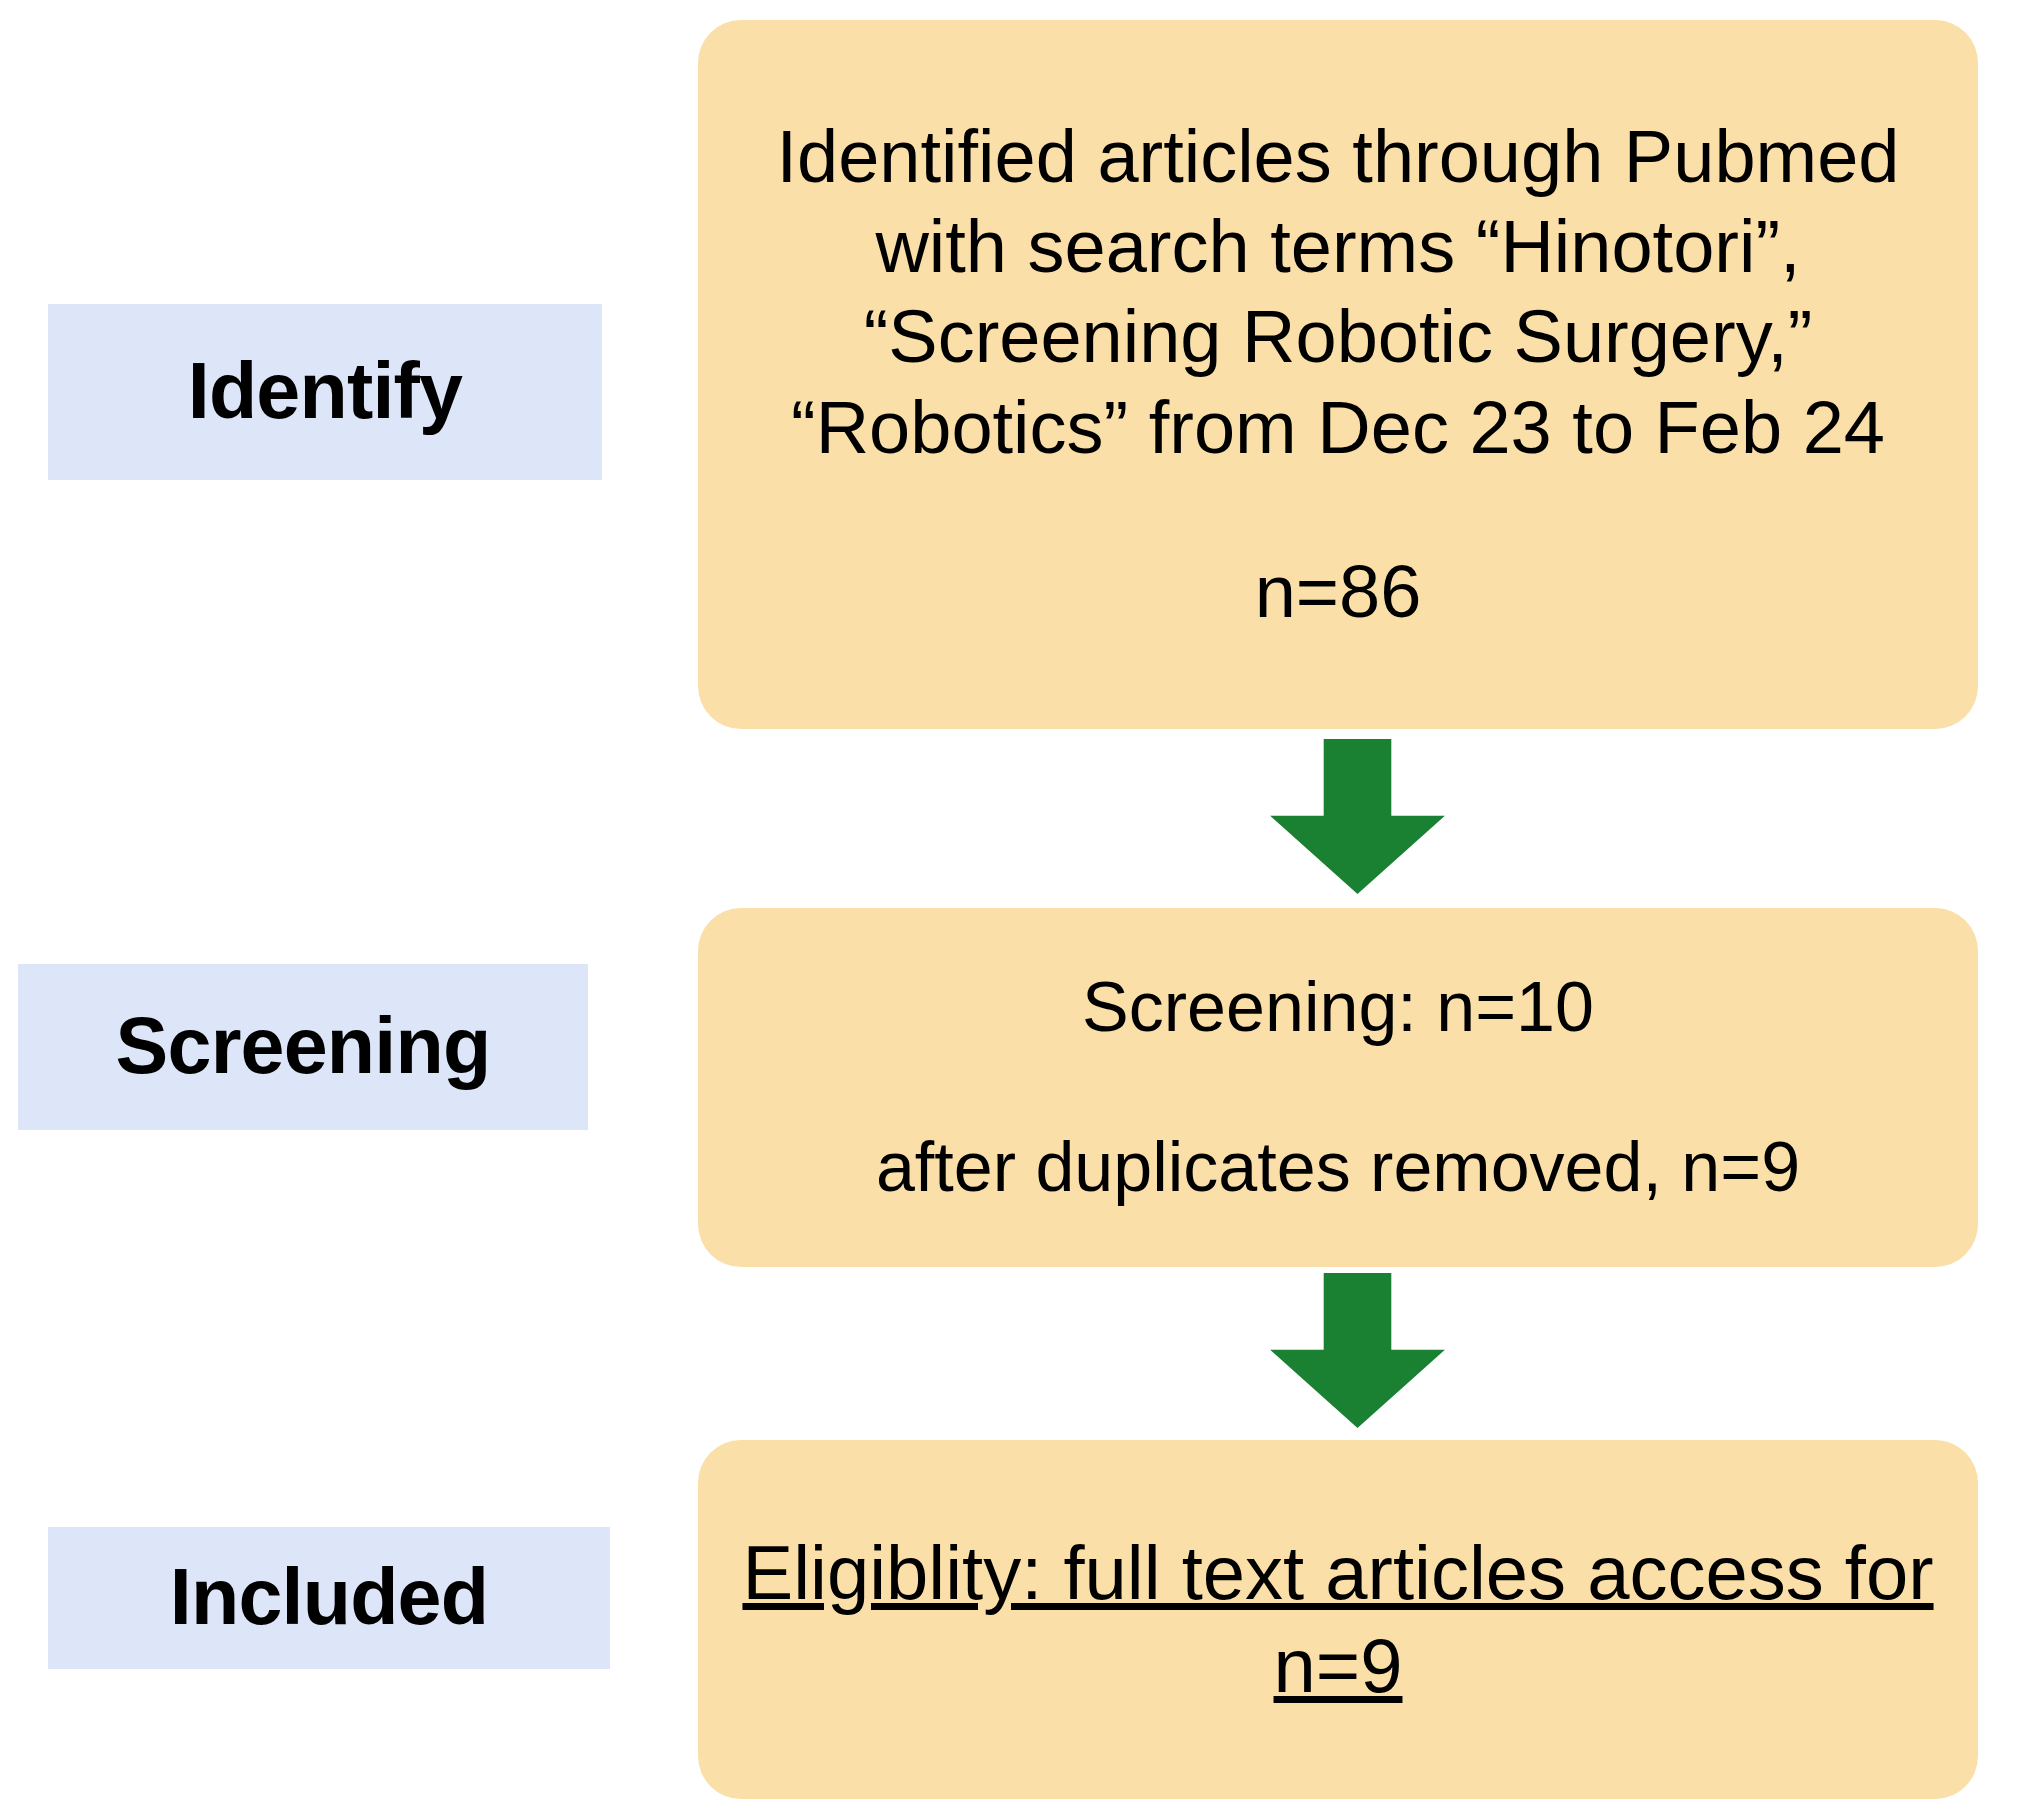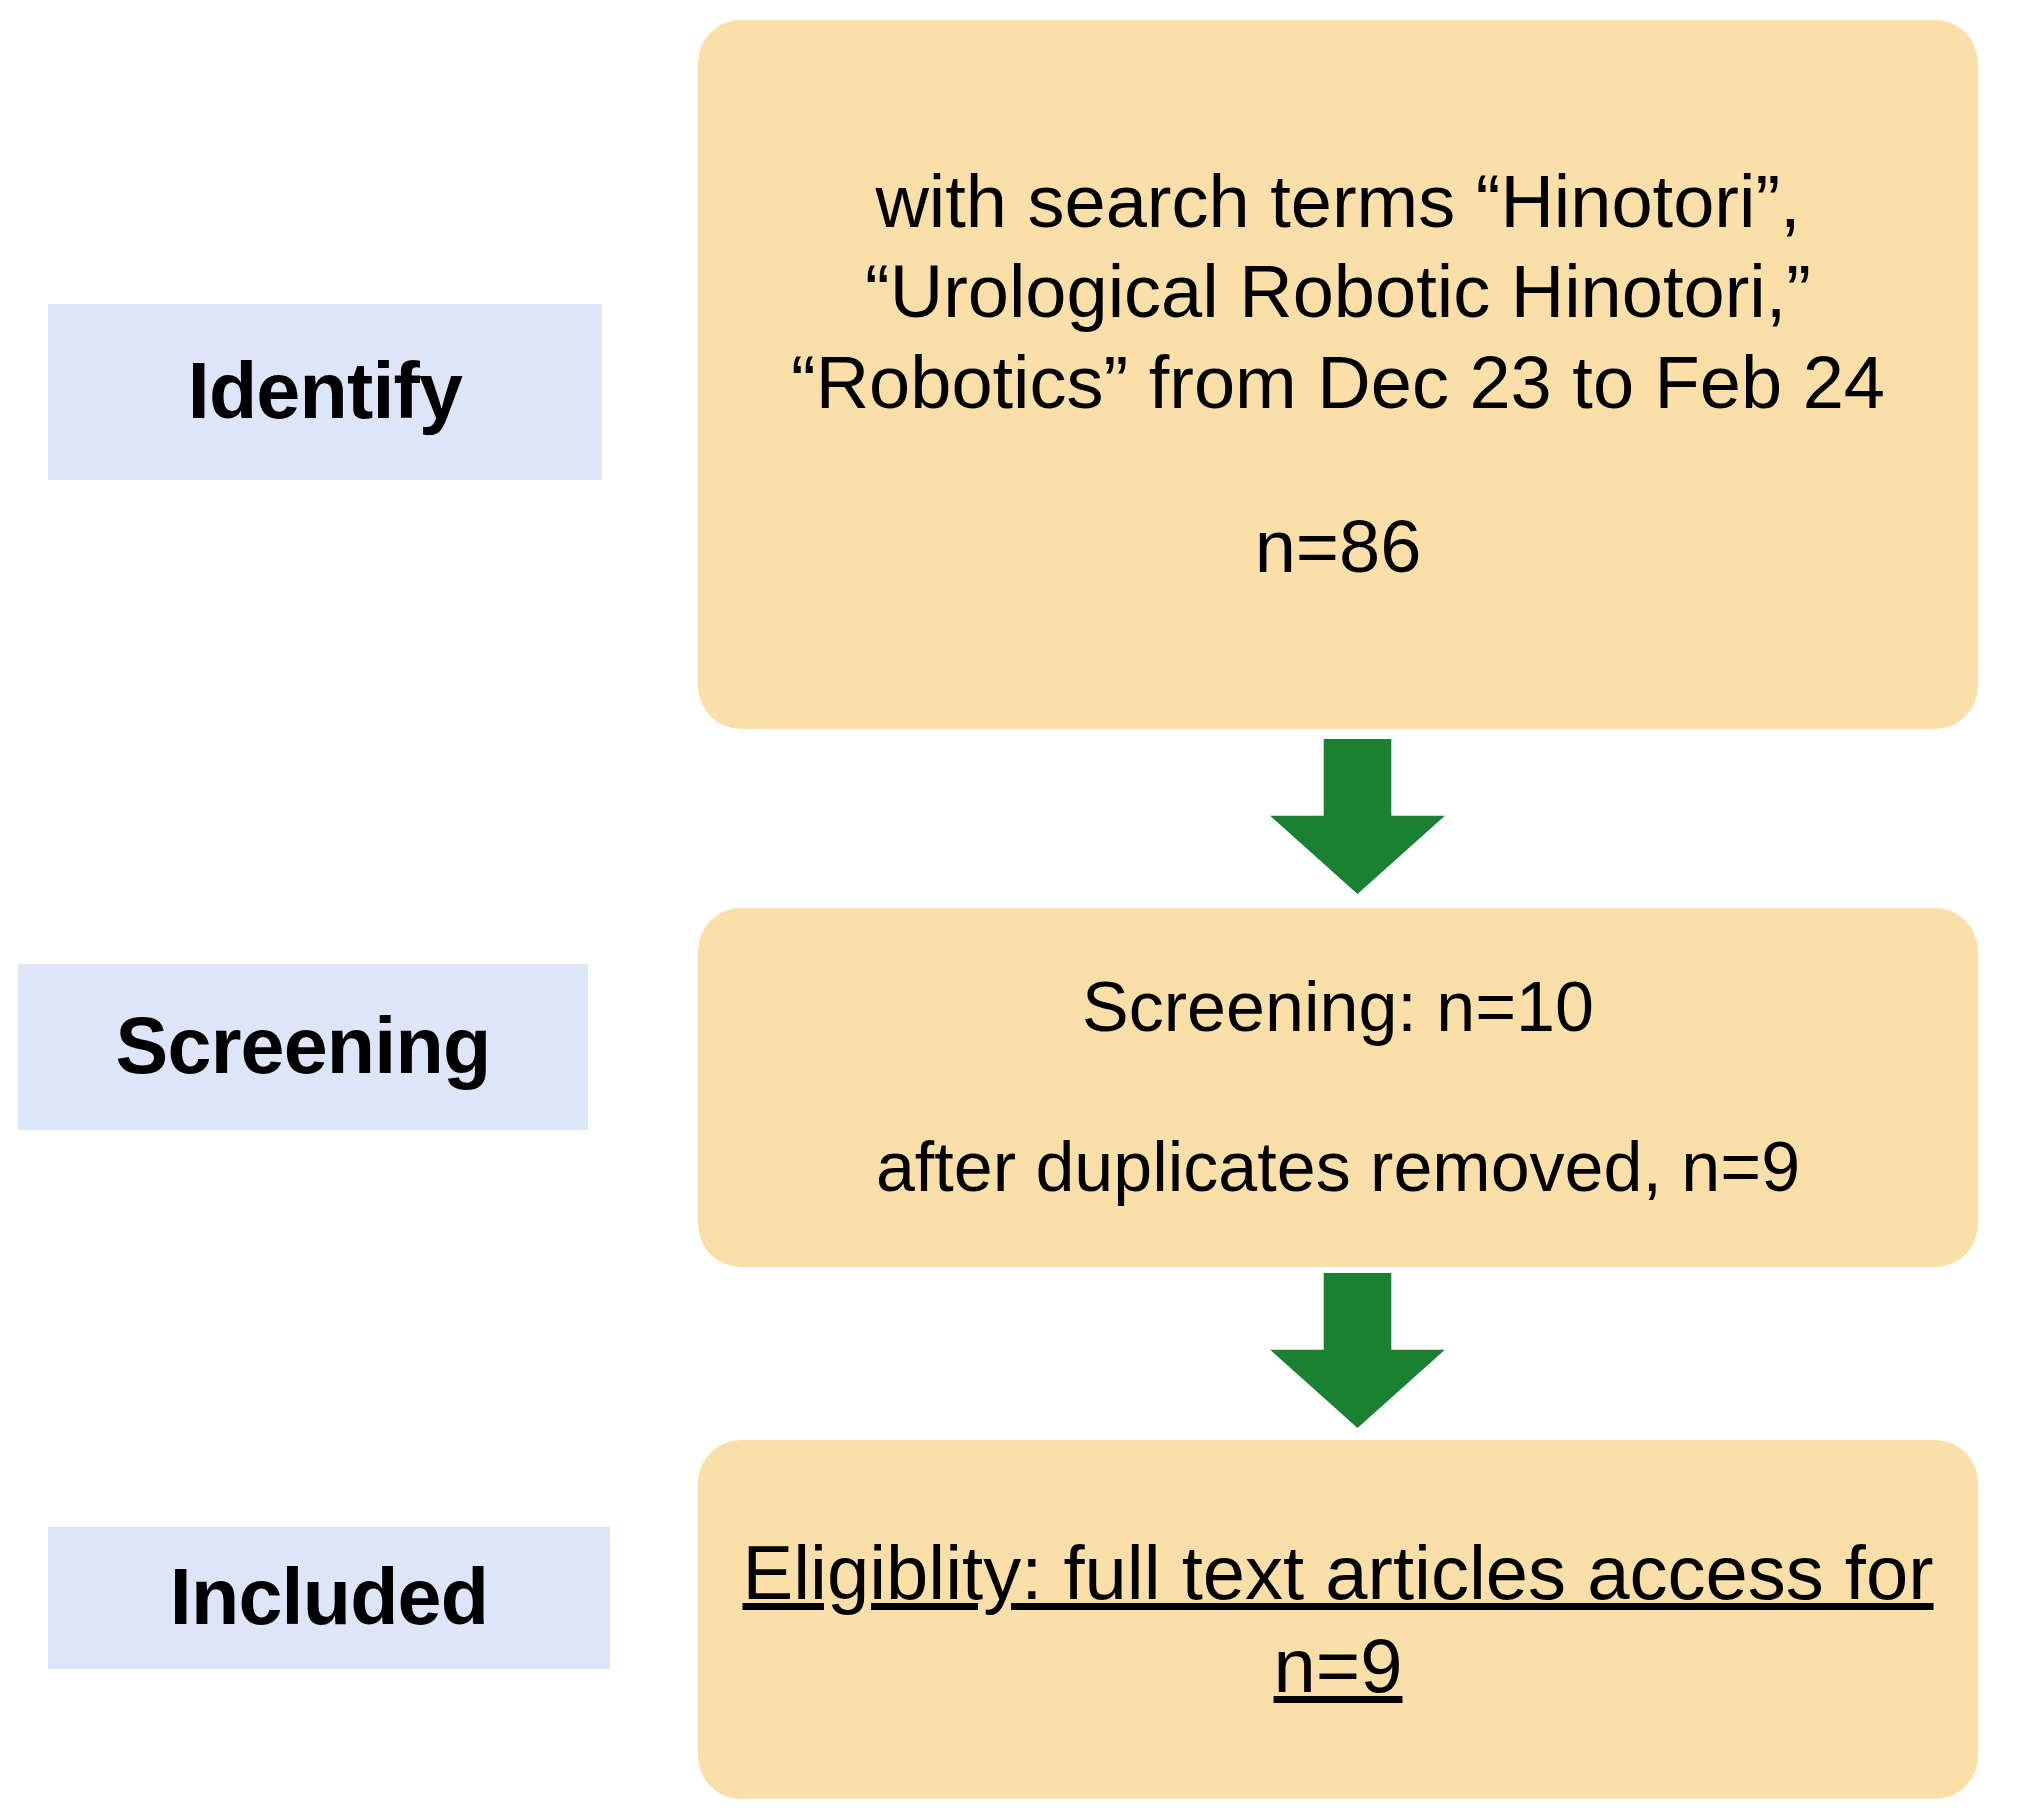--- a/index.html
+++ b/index.html
@@ -94,22 +94,23 @@
 
   <div id="stage-screening" class="stage-label">
     <span>Screening</span>
   </div>
 
   <div id="stage-included" class="stage-label">
     <span>Included</span>
   </div>
 
   <div id="box-identified" class="flow-box">
+    <span class="line">Identified articles through Pubmed</span>
     <span class="line">with search terms “Hinotori”,</span>
-    <span class="line">“Urological Robotic Hinotori,”</span>
+    <span class="line">“Screening Robotic Surgery,”</span>
     <span class="line">“Robotics” from Dec 23 to Feb 24</span>
     <span class="spacer"></span>
     <span class="line">n=86</span>
   </div>
 
   <div id="arrow-1" class="flow-arrow">
     <svg viewBox="0 0 212 188" width="175" height="155">
       <polygon points="65,0 147,0 147,93 212,93 106,188 0,93 65,93" fill="#1a8032"></polygon>
     </svg>
   </div>

